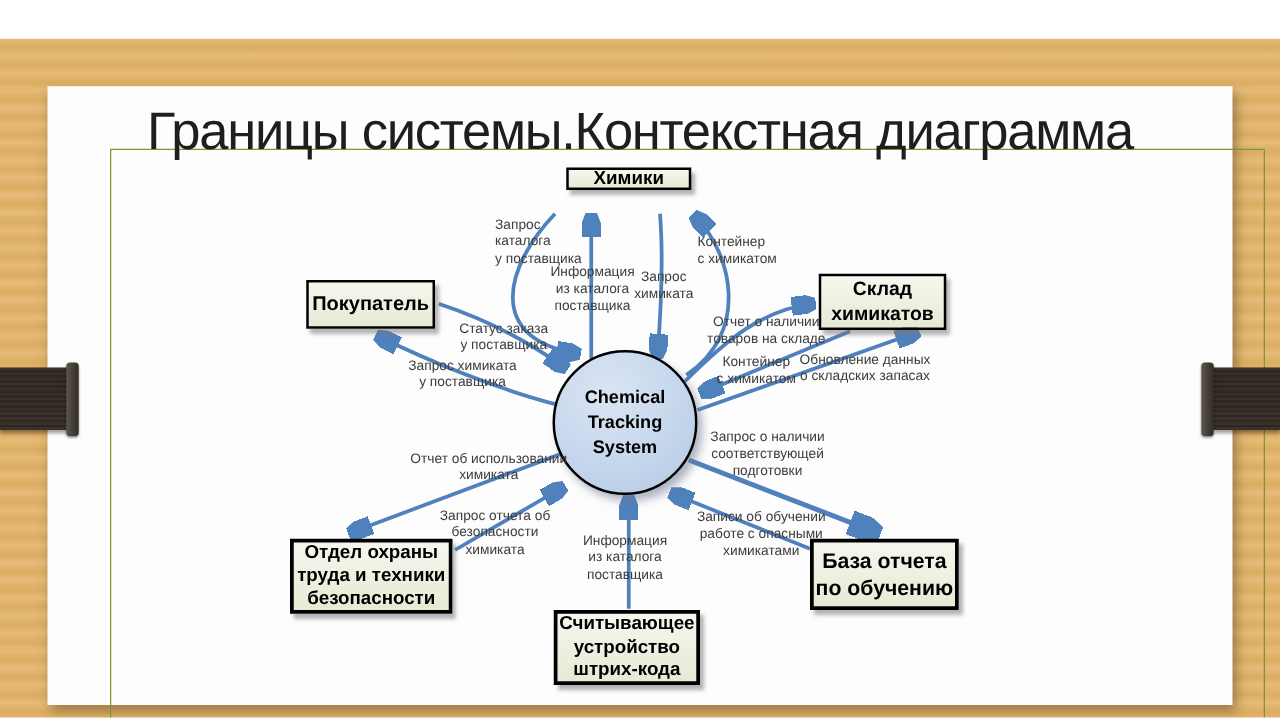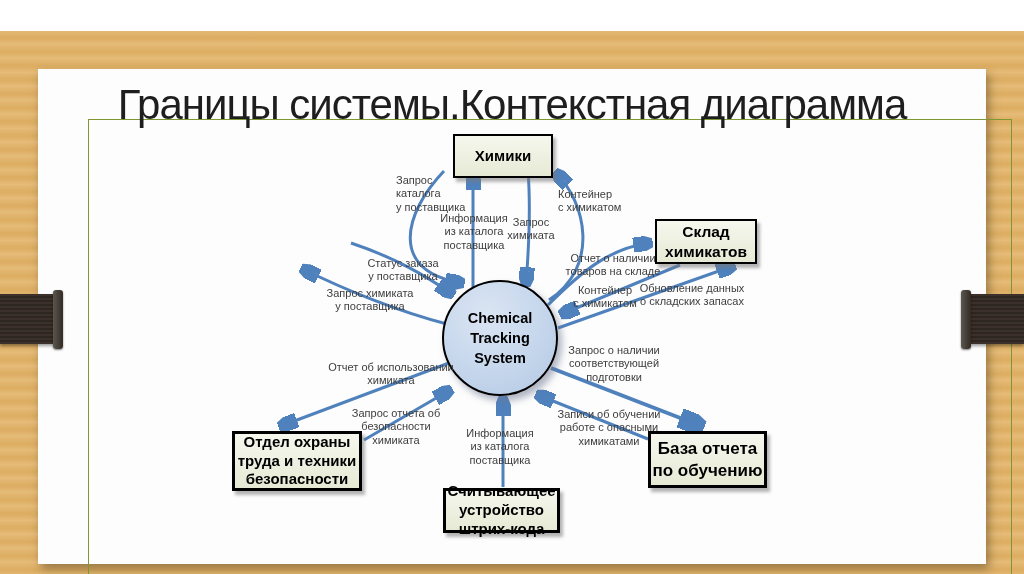--- a/index.html
+++ b/index.html
@@ -99,26 +99,27 @@
     <path d="M558,297 L733,235" marker-end="url(#ah)"></path>
     <path class="thick" d="M551,337 L701,395" marker-end="url(#ah)"></path>
     <path d="M648,408 L538,364" marker-end="url(#ah)"></path>
     <path d="M503,456 L503,368" marker-end="url(#ah)"></path>
     <path d="M449,332 L281,395" marker-end="url(#ah)"></path>
     <path d="M364,409 L450,359" marker-end="url(#ah)"></path>
     <path d="M351,212 C396,227 426,245 452,263" marker-end="url(#ah)"></path>
     <path d="M447,293 C400,281 345,259 303,238" marker-end="url(#ah)"></path>
   </svg>
 
-  <div class="node" style="left:453px;top:103px;width:100px;height:44px;">Химики</div>
+  <div class="node" style="left:453px;top:103px;width:100px;height:18px;">Химики</div>
+  <div class="node" style="left:245px;top:193px;width:103px;height:39px;font-size:16px;">Покупатель</div>
   <div class="node" style="left:655px;top:188px;width:102px;height:45px;font-size:15.5px;">Склад
 химикатов</div>
   <div class="node bd3" style="left:648px;top:400px;width:119px;height:57px;font-size:17px;">База отчета
 по обучению</div>
-  <div class="node bd3" style="left:443px;top:457px;width:117px;height:45px;">Считывающее
+  <div class="node bd3" style="left:443px;top:457px;width:117px;height:60px;">Считывающее
 устройство
 штрих-кода</div>
   <div class="node bd3" style="left:232px;top:400px;width:130px;height:60px;">Отдел охраны
 труда и техники
 безопасности</div>
 
   <div class="ellipse">Chemical
 Tracking
 System</div>
 

